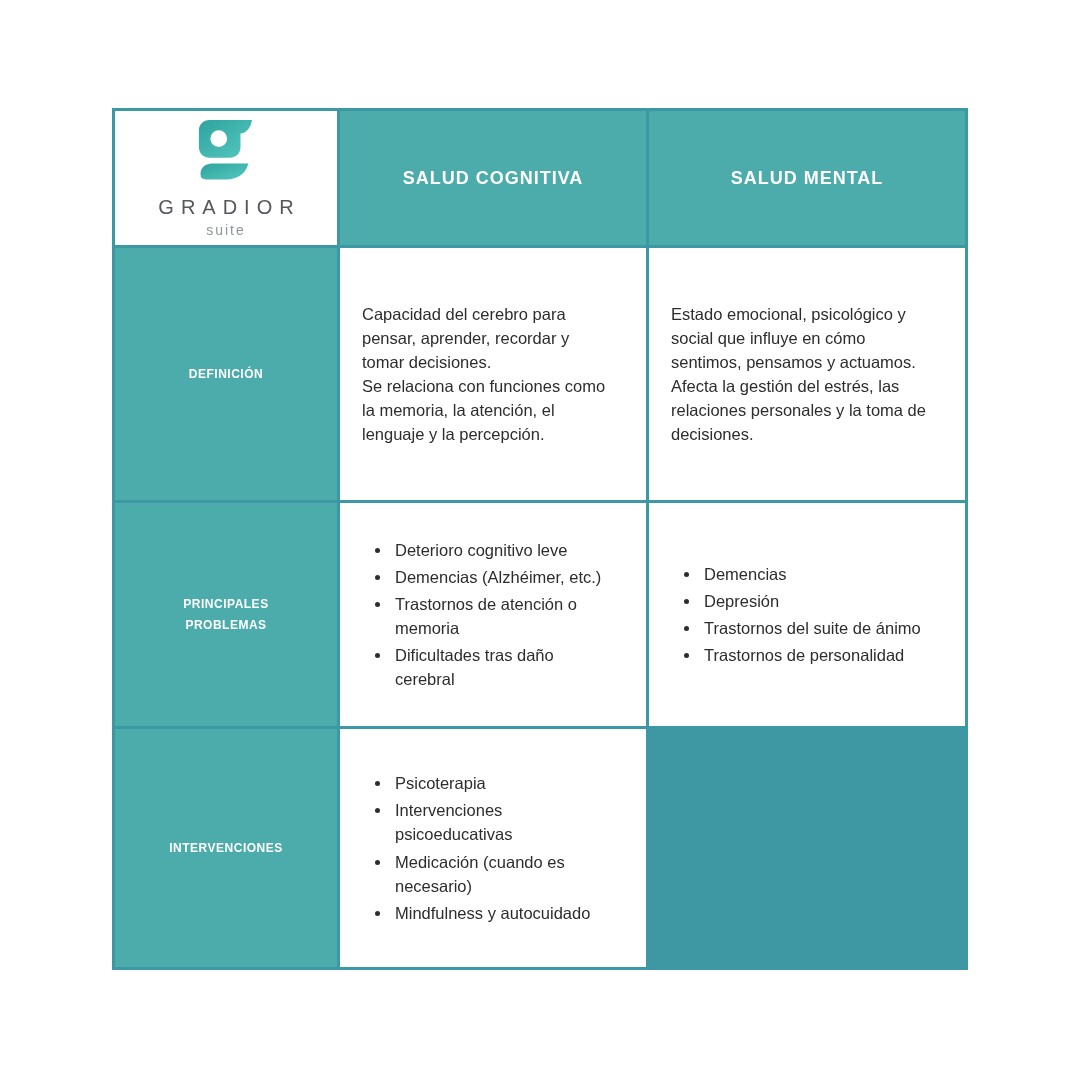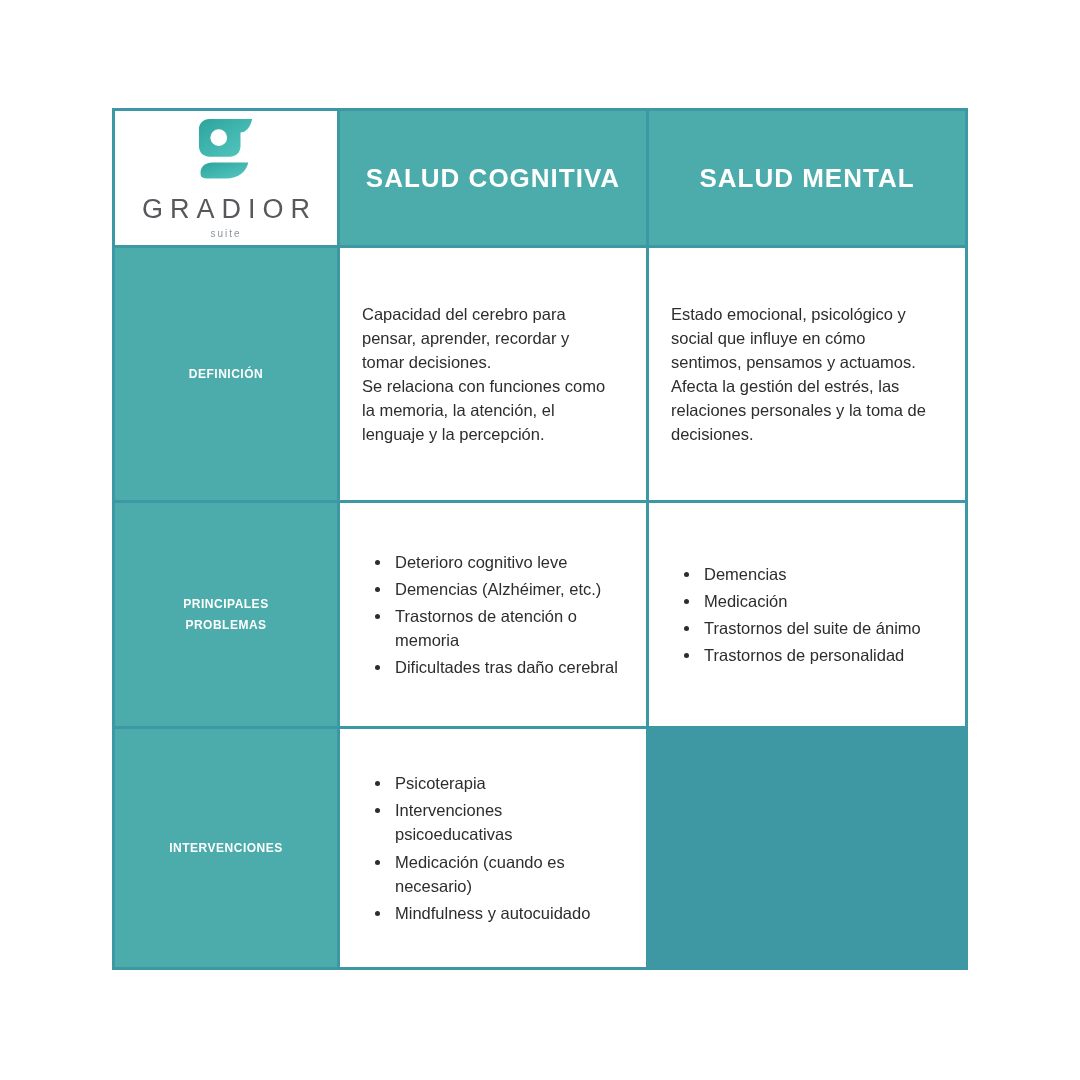--- a/index.html
+++ b/index.html
@@ -28,48 +28,48 @@
 
   
   .logo-cell{
     flex-direction:column;
     align-items:center;
     justify-content:center;
   }
   .logo-icon{margin-bottom:10px;}
   .brand-name{
     color:#56585c;
-    font-size:27px;
+    font-size:20px;
     font-weight:400;
     letter-spacing:7px;
     text-indent:7px;
     line-height:1.1;
   }
   .brand-sub{
     color:#8d959a;
-    font-size:10px;
+    font-size:14px;
     letter-spacing:2px;
     margin-top:4px;
   }
 
   
   .head-cell,.label-cell{
     align-items:center;
     justify-content:center;
     color:#ffffff;
     font-weight:bold;
     text-align:center;
   }
-  .head-cell{font-size:26px;letter-spacing:1px;}
+  .head-cell{font-size:18px;letter-spacing:1px;}
   .label-cell{font-size:12px;letter-spacing:.5px;line-height:1.7;white-space:pre-line;}
 
   
   .content-cell{
     align-items:center;
-    padding:14px 20px 14px 22px;
+    padding:14px 32px 14px 22px;
     color:#2d2d2d;
     font-size:16.5px;
     line-height:1.46;
   }
   .def-text{white-space:pre-line;}
   ul.bullets{
     margin:0;
     padding-left:30px;
     list-style:disc;
   }
@@ -144,21 +144,21 @@
           <li>Demencias (Alzhéimer, etc.)</li>
           <li>Trastornos de atención o
 memoria</li>
           <li>Dificultades tras daño cerebral</li>
         </ul>
     </div>
 
     <div class="cell white content-cell">
       <ul class="bullets">
           <li>Demencias</li>
-          <li>Medicación</li>
+          <li>Depresión</li>
           <li>Trastornos del suite de ánimo</li>
           <li>Trastornos de personalidad</li>
         </ul>
     </div>
 
     <div class="cell teal label-cell">
       <span>INTERVENCIONES</span>
     </div>
 
 

